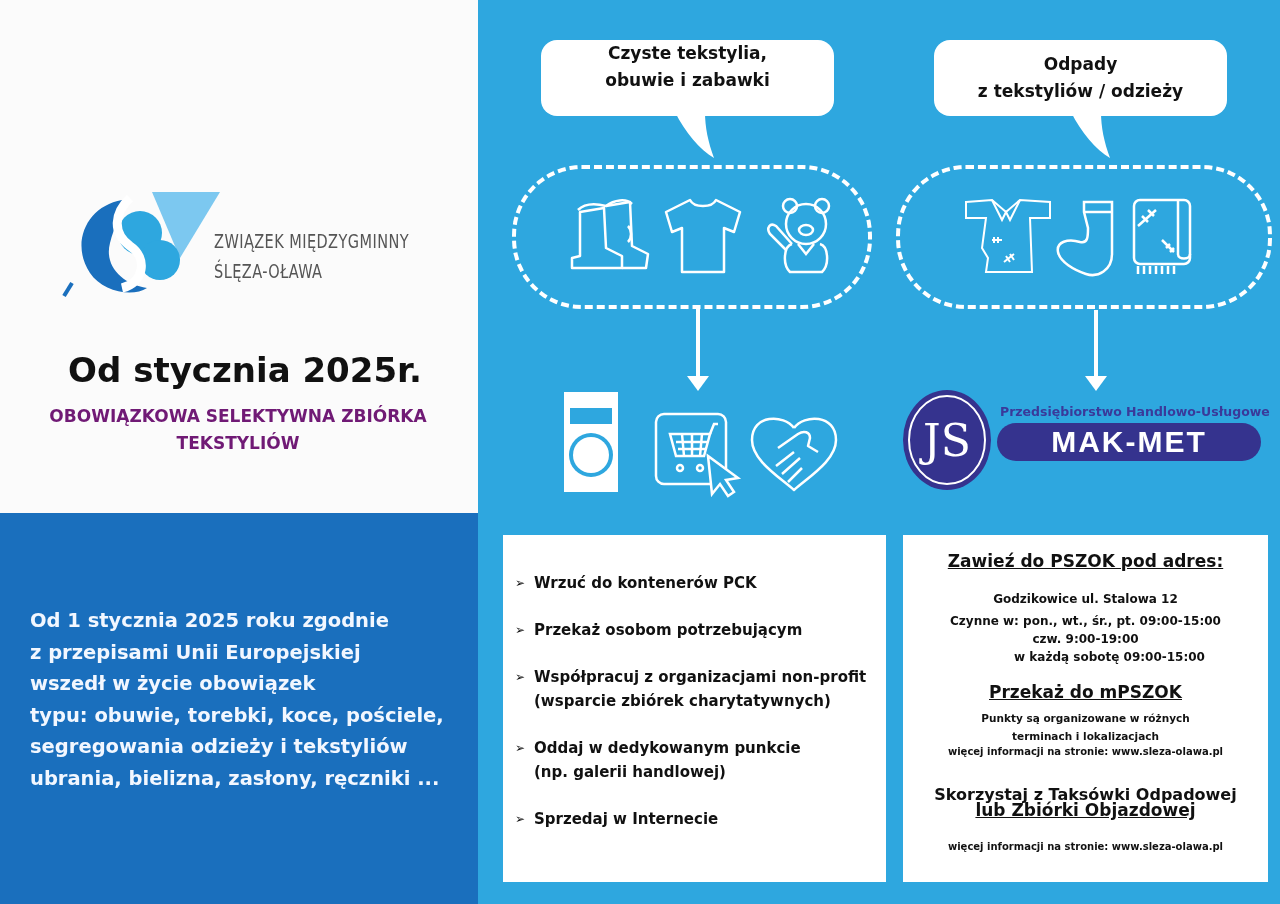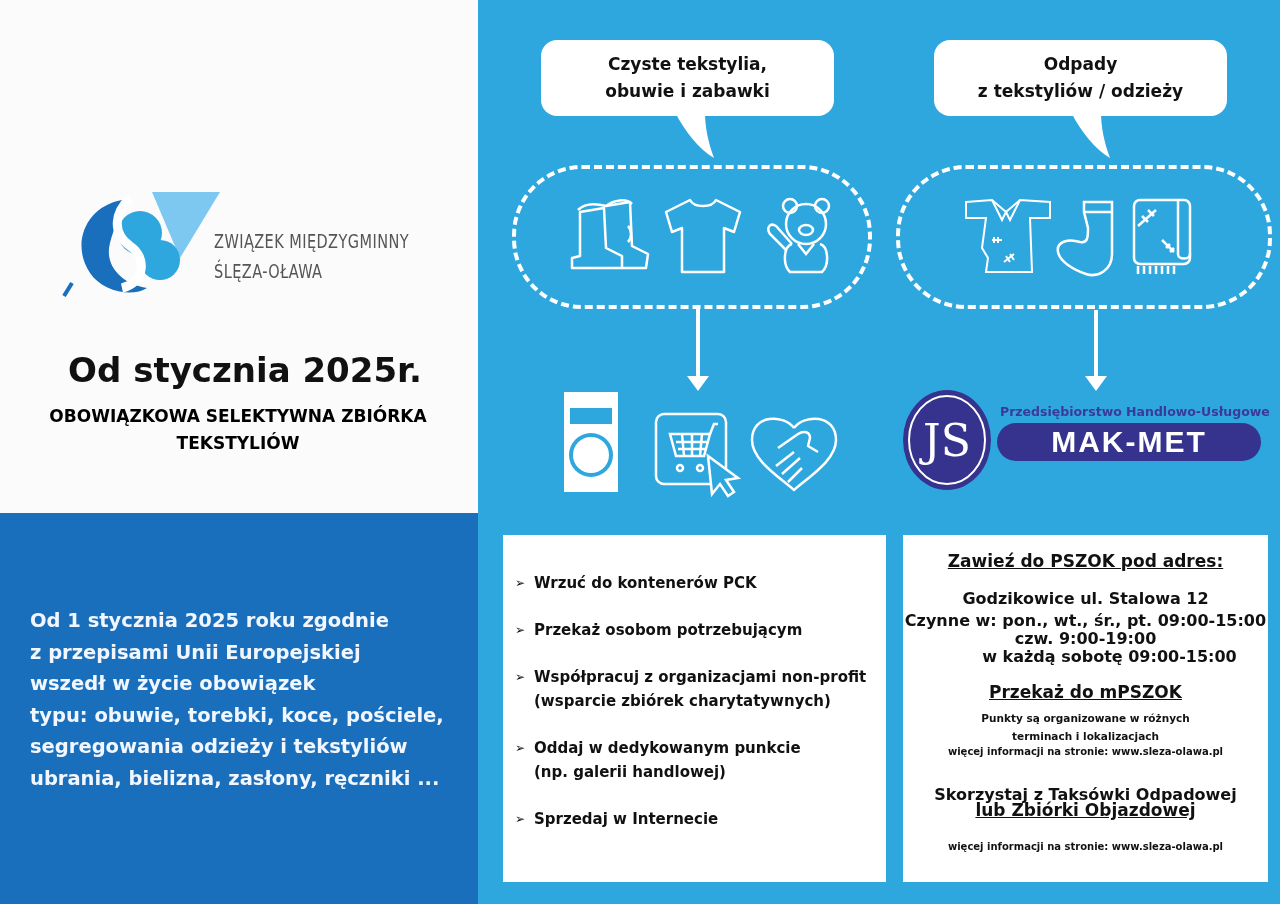--- a/index.html
+++ b/index.html
@@ -4,21 +4,21 @@
 <style>
   html,body{margin:0;padding:0;}
   body{width:1280px;height:904px;position:relative;overflow:hidden;font-family:"DejaVu Sans","Liberation Sans",sans-serif;background:#2ea7df;}
   .left-top{position:absolute;left:0;top:0;width:478px;height:513px;background:#fbfbfb;}
   .left-bottom{position:absolute;left:0;top:513px;width:478px;height:391px;background:#1a6fbd;}
   .right{position:absolute;left:478px;top:0;width:802px;height:904px;background:#2ea7df;}
 
   .logo{position:absolute;left:62px;top:188px;width:160px;height:115px;}
   .org-name{position:absolute;left:214px;top:226px;color:#555;font-family:"DejaVu Sans Condensed","DejaVu Sans",sans-serif;font-size:19px;line-height:30px;letter-spacing:0.5px;font-stretch:condensed;transform:scaleX(0.85);transform-origin:left;}
   .headline{position:absolute;left:0;width:490px;top:350px;text-align:center;font-weight:bold;font-size:34px;color:#111;}
-  .subhead{position:absolute;left:0;width:476px;top:403px;text-align:center;font-weight:bold;font-size:17px;line-height:27px;color:#000000;}
+  .subhead{position:absolute;left:0;width:476px;top:403px;text-align:center;font-weight:bold;font-size:17px;line-height:27px;color:#701a75;}
   .intro{position:absolute;left:30px;top:605px;width:440px;color:#f2f7ff;font-weight:bold;font-size:19.5px;line-height:31.5px;}
 
   .bubble{position:absolute;background:#fff;border-radius:16px;text-align:center;font-weight:bold;font-size:17px;line-height:27px;color:#111;}
   .bubble-tail{position:absolute;}
   .pill{position:absolute;border:4px dashed #fff;border-radius:70px;}
   .icon-svg{position:absolute;}
   .arrow-line{position:absolute;width:4px;background:#fff;}
   .arrow-head{position:absolute;width:0;height:0;border-left:11px solid transparent;border-right:11px solid transparent;border-top:15px solid #fff;}
 
   .makmet-top{position:absolute;left:1000px;top:404px;color:#3a3a9a;font-size:12.5px;font-weight:bold;}
@@ -28,21 +28,21 @@
   .box{position:absolute;background:#fff;}
   .box-left{left:503px;top:535px;width:383px;height:347px;}
   .box-right{left:903px;top:535px;width:365px;height:347px;}
   .list{position:absolute;left:12px;top:36px;margin:0;padding:0;list-style:none;}
   .list li{position:relative;padding-left:19px;font-weight:bold;font-size:15px;line-height:24px;color:#111;margin-bottom:23px;}
   .list .bullet{position:absolute;left:0;top:0;font-size:12px;}
   .list .line2{display:block;}
 
   .r-center{position:absolute;left:0;width:365px;text-align:center;color:#111;font-weight:bold;}
   .h-u{text-decoration:underline;font-size:17px;}
-  .sm{font-size:16px;line-height:18px;}
+  .sm{font-size:12px;line-height:18px;}
   .xs{font-size:10.5px;line-height:16px;}
 </style>
 </head>
 <body>
 
 <div class="left-top"></div>
 <div class="left-bottom"></div>
 <div class="right"></div>
 
 <svg class="logo" viewBox="0 0 160 115">
@@ -66,21 +66,21 @@
 
 <div class="intro">
   <div>Od 1 stycznia 2025 roku zgodnie</div>
   <div>z przepisami Unii Europejskiej</div>
   <div>wszedł w życie obowiązek</div>
   <div>typu: obuwie, torebki, koce, pościele,</div>
   <div>segregowania odzieży i tekstyliów</div>
   <div>ubrania, bielizna, zasłony, ręczniki ...</div>
 </div>
 
-<div class="bubble" style="left:541px;top:40px;width:293px;height:76px;padding-top:11px;box-sizing:border-box;">
+<div class="bubble" style="left:541px;top:40px;width:293px;height:76px;padding-top:0;box-sizing:border-box;">
   <div>Czyste tekstylia,</div>
   <div>obuwie i zabawki</div>
 </div>
 <svg class="bubble-tail" style="left:660px;top:112px;" width="60" height="50">
     <path d="M15,0 L45,0 C45,15 48,30 54,46 C40,38 25,20 15,0Z" fill="#fff"></path>
   </svg>
 
 <div class="bubble" style="left:934px;top:40px;width:293px;height:76px;padding-top:11px;box-sizing:border-box;">
   <div>Odpady</div>
   <div>z tekstyliów / odzieży</div>

